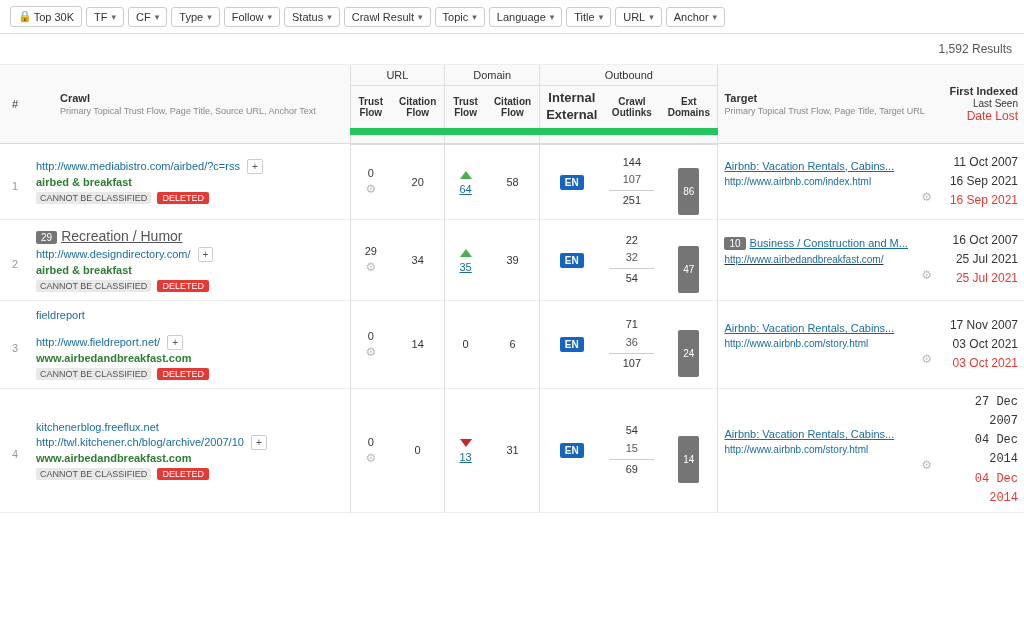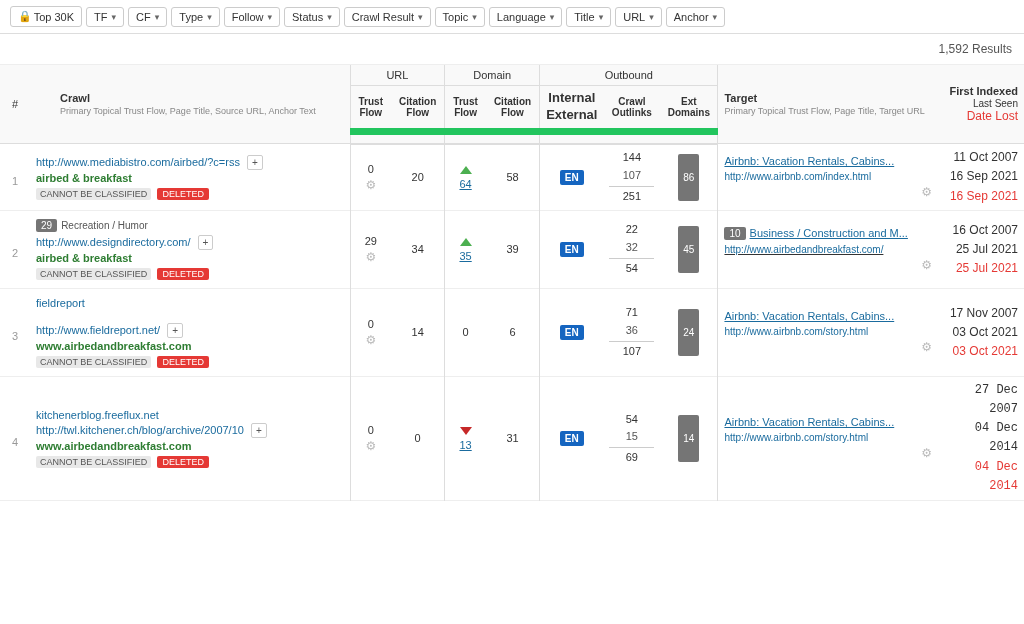--- a/index.html
+++ b/index.html
@@ -58,21 +58,21 @@
     .target-title { color: #1a6b9e; font-size: 11px; }
     
     .tag-cannot { background: #e8e8e8; color: #555; border-radius: 2px; padding: 1px 4px; font-size: 9px; display: inline-block; }
     .tag-deleted { background: #e53935; color: #fff; border-radius: 2px; padding: 1px 5px; font-size: 9px; display: inline-block; margin-left: 3px; }
     
     .tags-row { margin-top: 3px; }
     
     .lang-badge { background: #1565c0; color: #fff; border-radius: 2px; padding: 2px 5px; font-size: 10px; font-weight: bold; }
     
     .gear-icon { color: #bbb; font-size: 12px; cursor: pointer; display: block; text-align: center; margin-top: 3px; }
-    .outbound-badge { background: #757575; color: #fff; border-radius: 2px; padding: 18px 5px; font-size: 10px; display: inline-block; margin-top: 1px; }
+    .outbound-badge { background: #757575; color: #fff; border-radius: 2px; padding: 18px 5px; font-size: 10px; display: inline-block; margin-top: 19px; }
     
     .date-col { text-align: right; font-size: 12px; line-height: 1.6; }
     
     .topic-badge { background: #757575; color: #fff; border-radius: 2px; padding: 1px 5px; font-size: 10px; display: inline-block; margin-right: 4px; }
     
     .triangle-up { width: 0; height: 0; border-left: 6px solid transparent; border-right: 6px solid transparent; border-bottom: 8px solid #4caf50; display: inline-block; margin: 2px; }
     .triangle-down { width: 0; height: 0; border-left: 6px solid transparent; border-right: 6px solid transparent; border-top: 8px solid #c62828; display: inline-block; margin: 2px; }
     
     .underline-link { text-decoration: underline; color: #1a6b9e; }
 
@@ -237,21 +237,21 @@
     </td>
     <td class="date-col" style="vertical-align:middle;">
       <div>11 Oct 2007</div>
       <div>16 Sep 2021</div>
       <div style="color:#e53935;">16 Sep 2021</div>
     </td>
   </tr>
         <tr class="data-row">
     <td class="col-num" style="color:#999; text-align:center; vertical-align:middle;">2</td>
     <td class="border-right" style="vertical-align:middle; padding:8px 6px;">
-      <div style="margin-bottom:3px;"><span class="topic-badge">29</span><span style="font-size:10px; color:#555;">Recreation / Humor</span></div>
+      <div style="margin-bottom:3px;"><span class="topic-badge">29</span><span style="font-size:14px; color:#555;text-decoration:underline;">Recreation / Humor</span></div>
       <div>
         <a class="source-link" href="#">http://www.designdirectory.com/</a>
         <button class="add-btn">+</button>
       </div>
       <div style="margin-top:2px;">
         <span class="anchor-text">airbed &amp; breakfast</span>
       </div>
       <div class="tags-row">
         <span class="tag-cannot">CANNOT BE CLASSIFIED</span>
         <span class="tag-deleted">DELETED</span>
@@ -274,21 +274,21 @@
     <td style="text-align:center; vertical-align:middle;">
       <span class="lang-badge">EN</span>
     </td>
     <td style="text-align:center; vertical-align:middle; line-height:1.6;">
       <div>22</div>
       <div style="color:#555;">32</div>
       <div style="border-top:1px solid #ccc; margin:1px 0;"></div>
       <div>54</div>
     </td>
     <td class="border-right" style="text-align:center; vertical-align:middle;">
-      <span class="outbound-badge">45</span>
+      <span class="outbound-badge">47</span>
     </td>
     <td style="vertical-align:middle; padding: 8px 6px;">
       <div>
         <span class="topic-badge">10</span><a class="target-title" href="#">Business / Construction and M...</a>
       </div>
       <div style="margin-top:3px;text-decoration:underline;">
         <a class="target-link" href="#">http://www.airbedandbreakfast.com/</a>
       </div>
       <span class="gear-icon" style="text-align:right;">⚙</span>
     </td>

